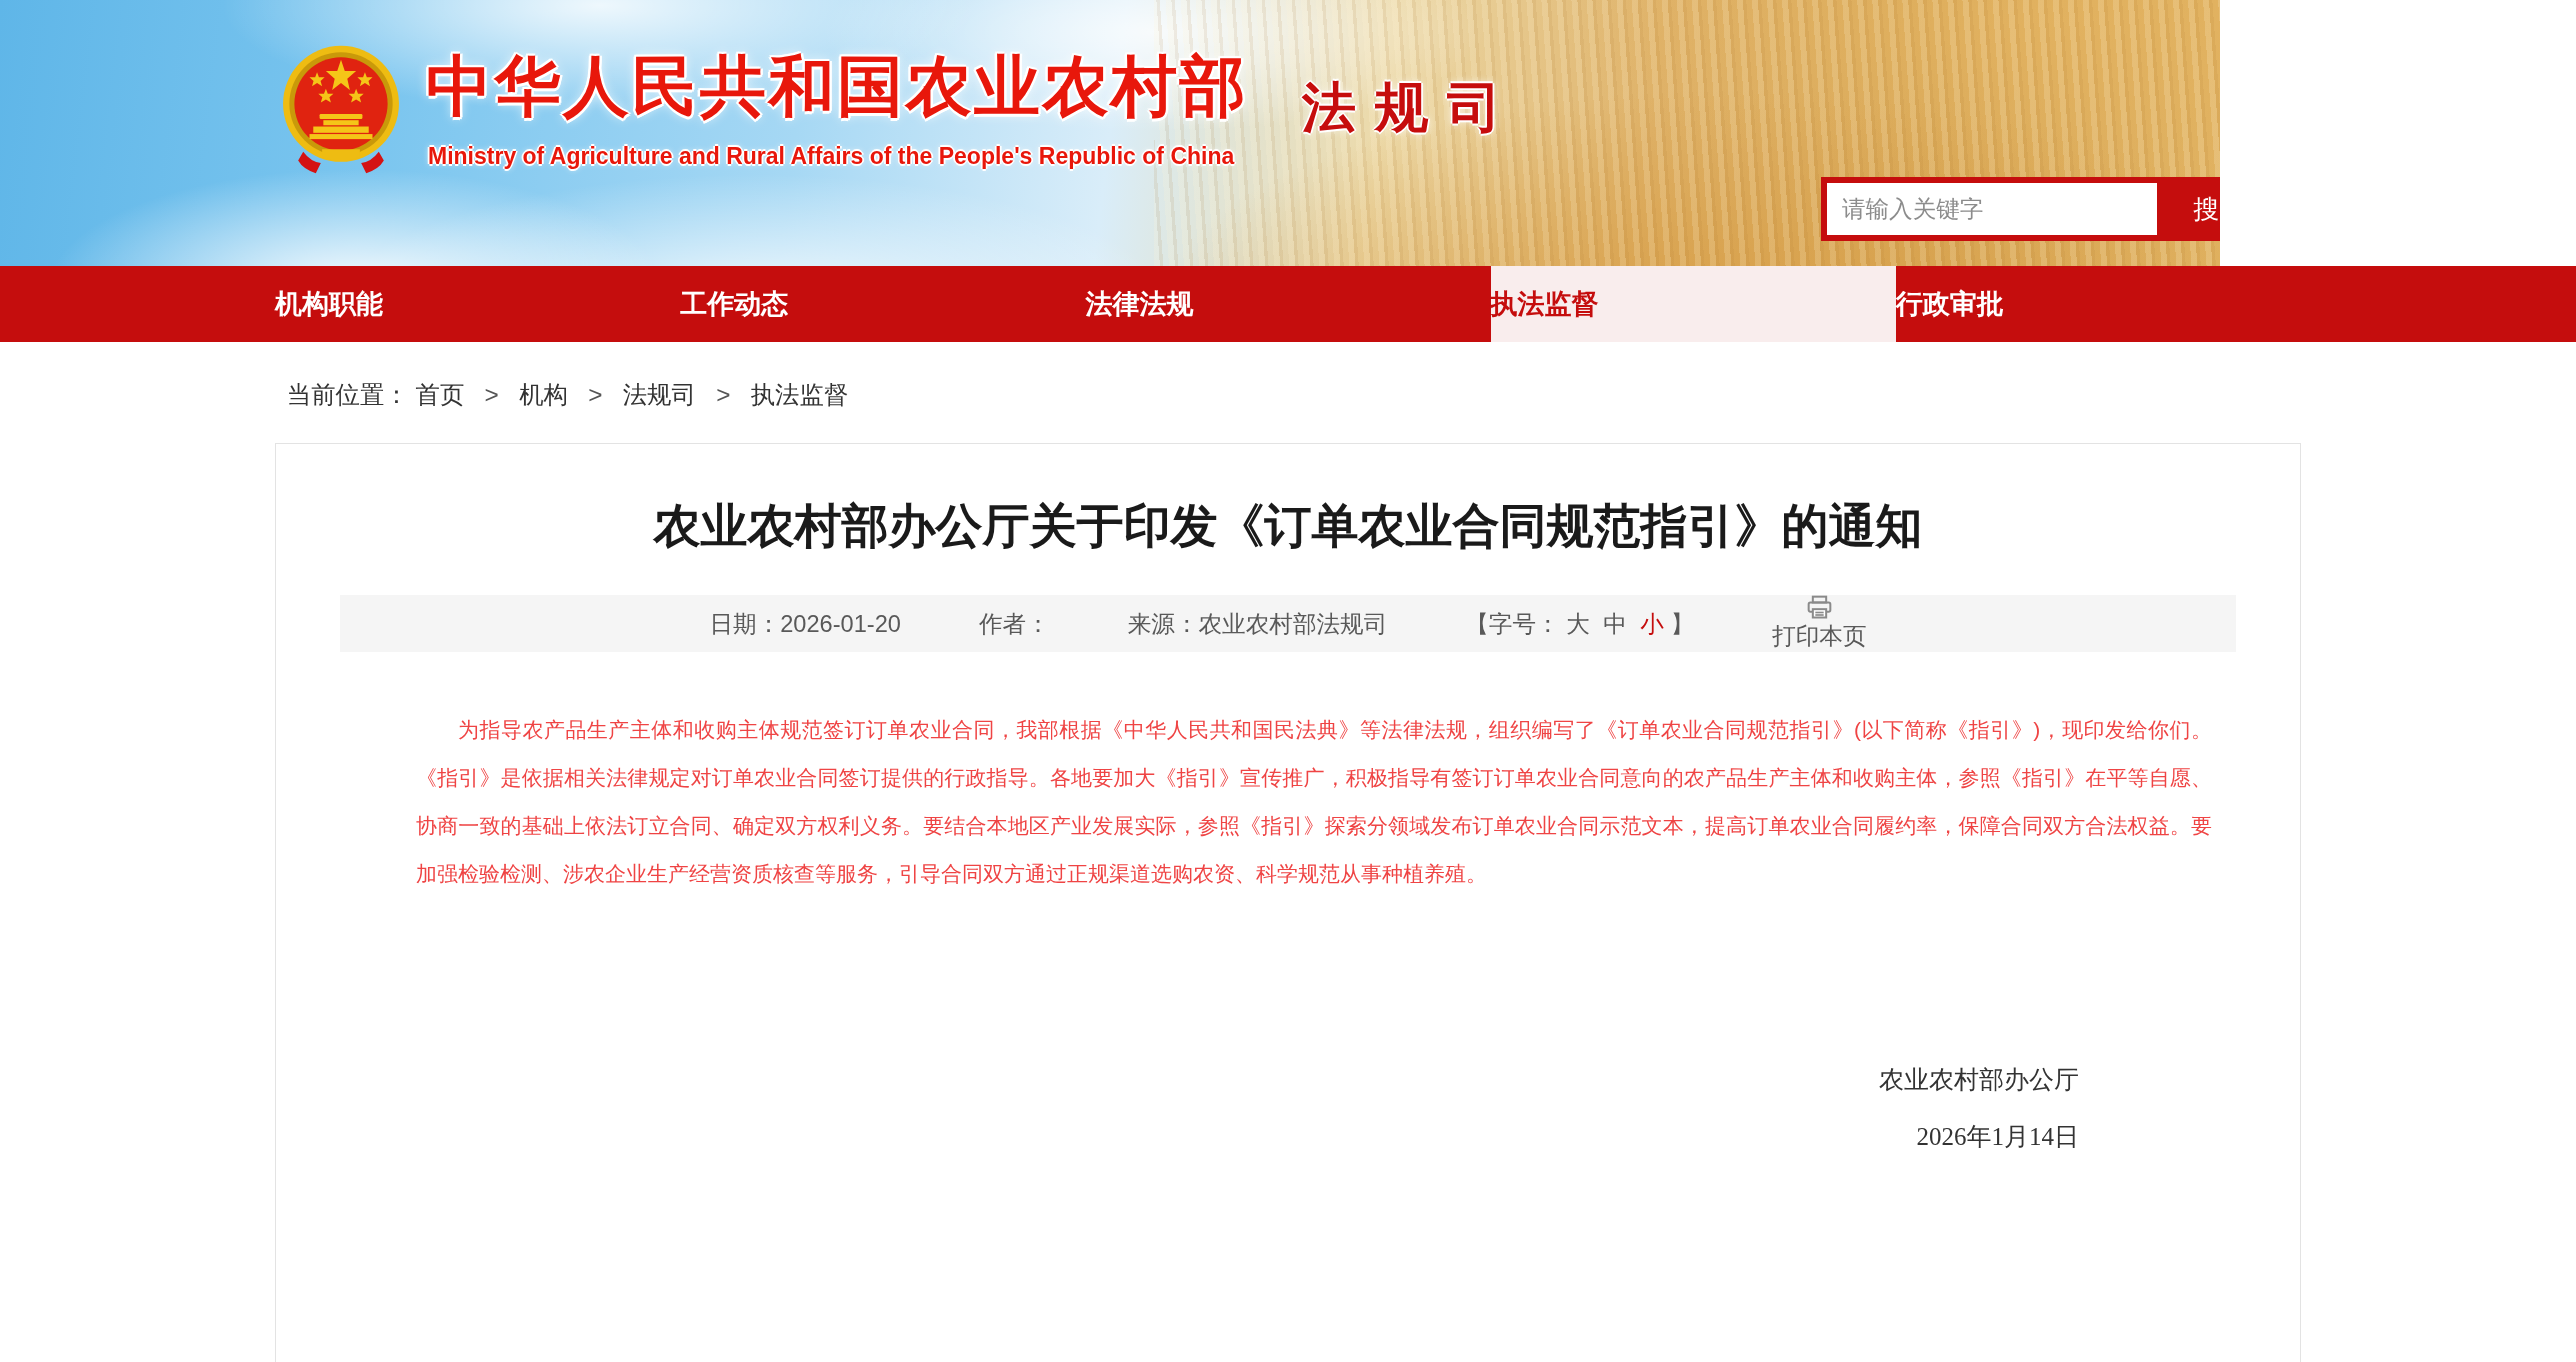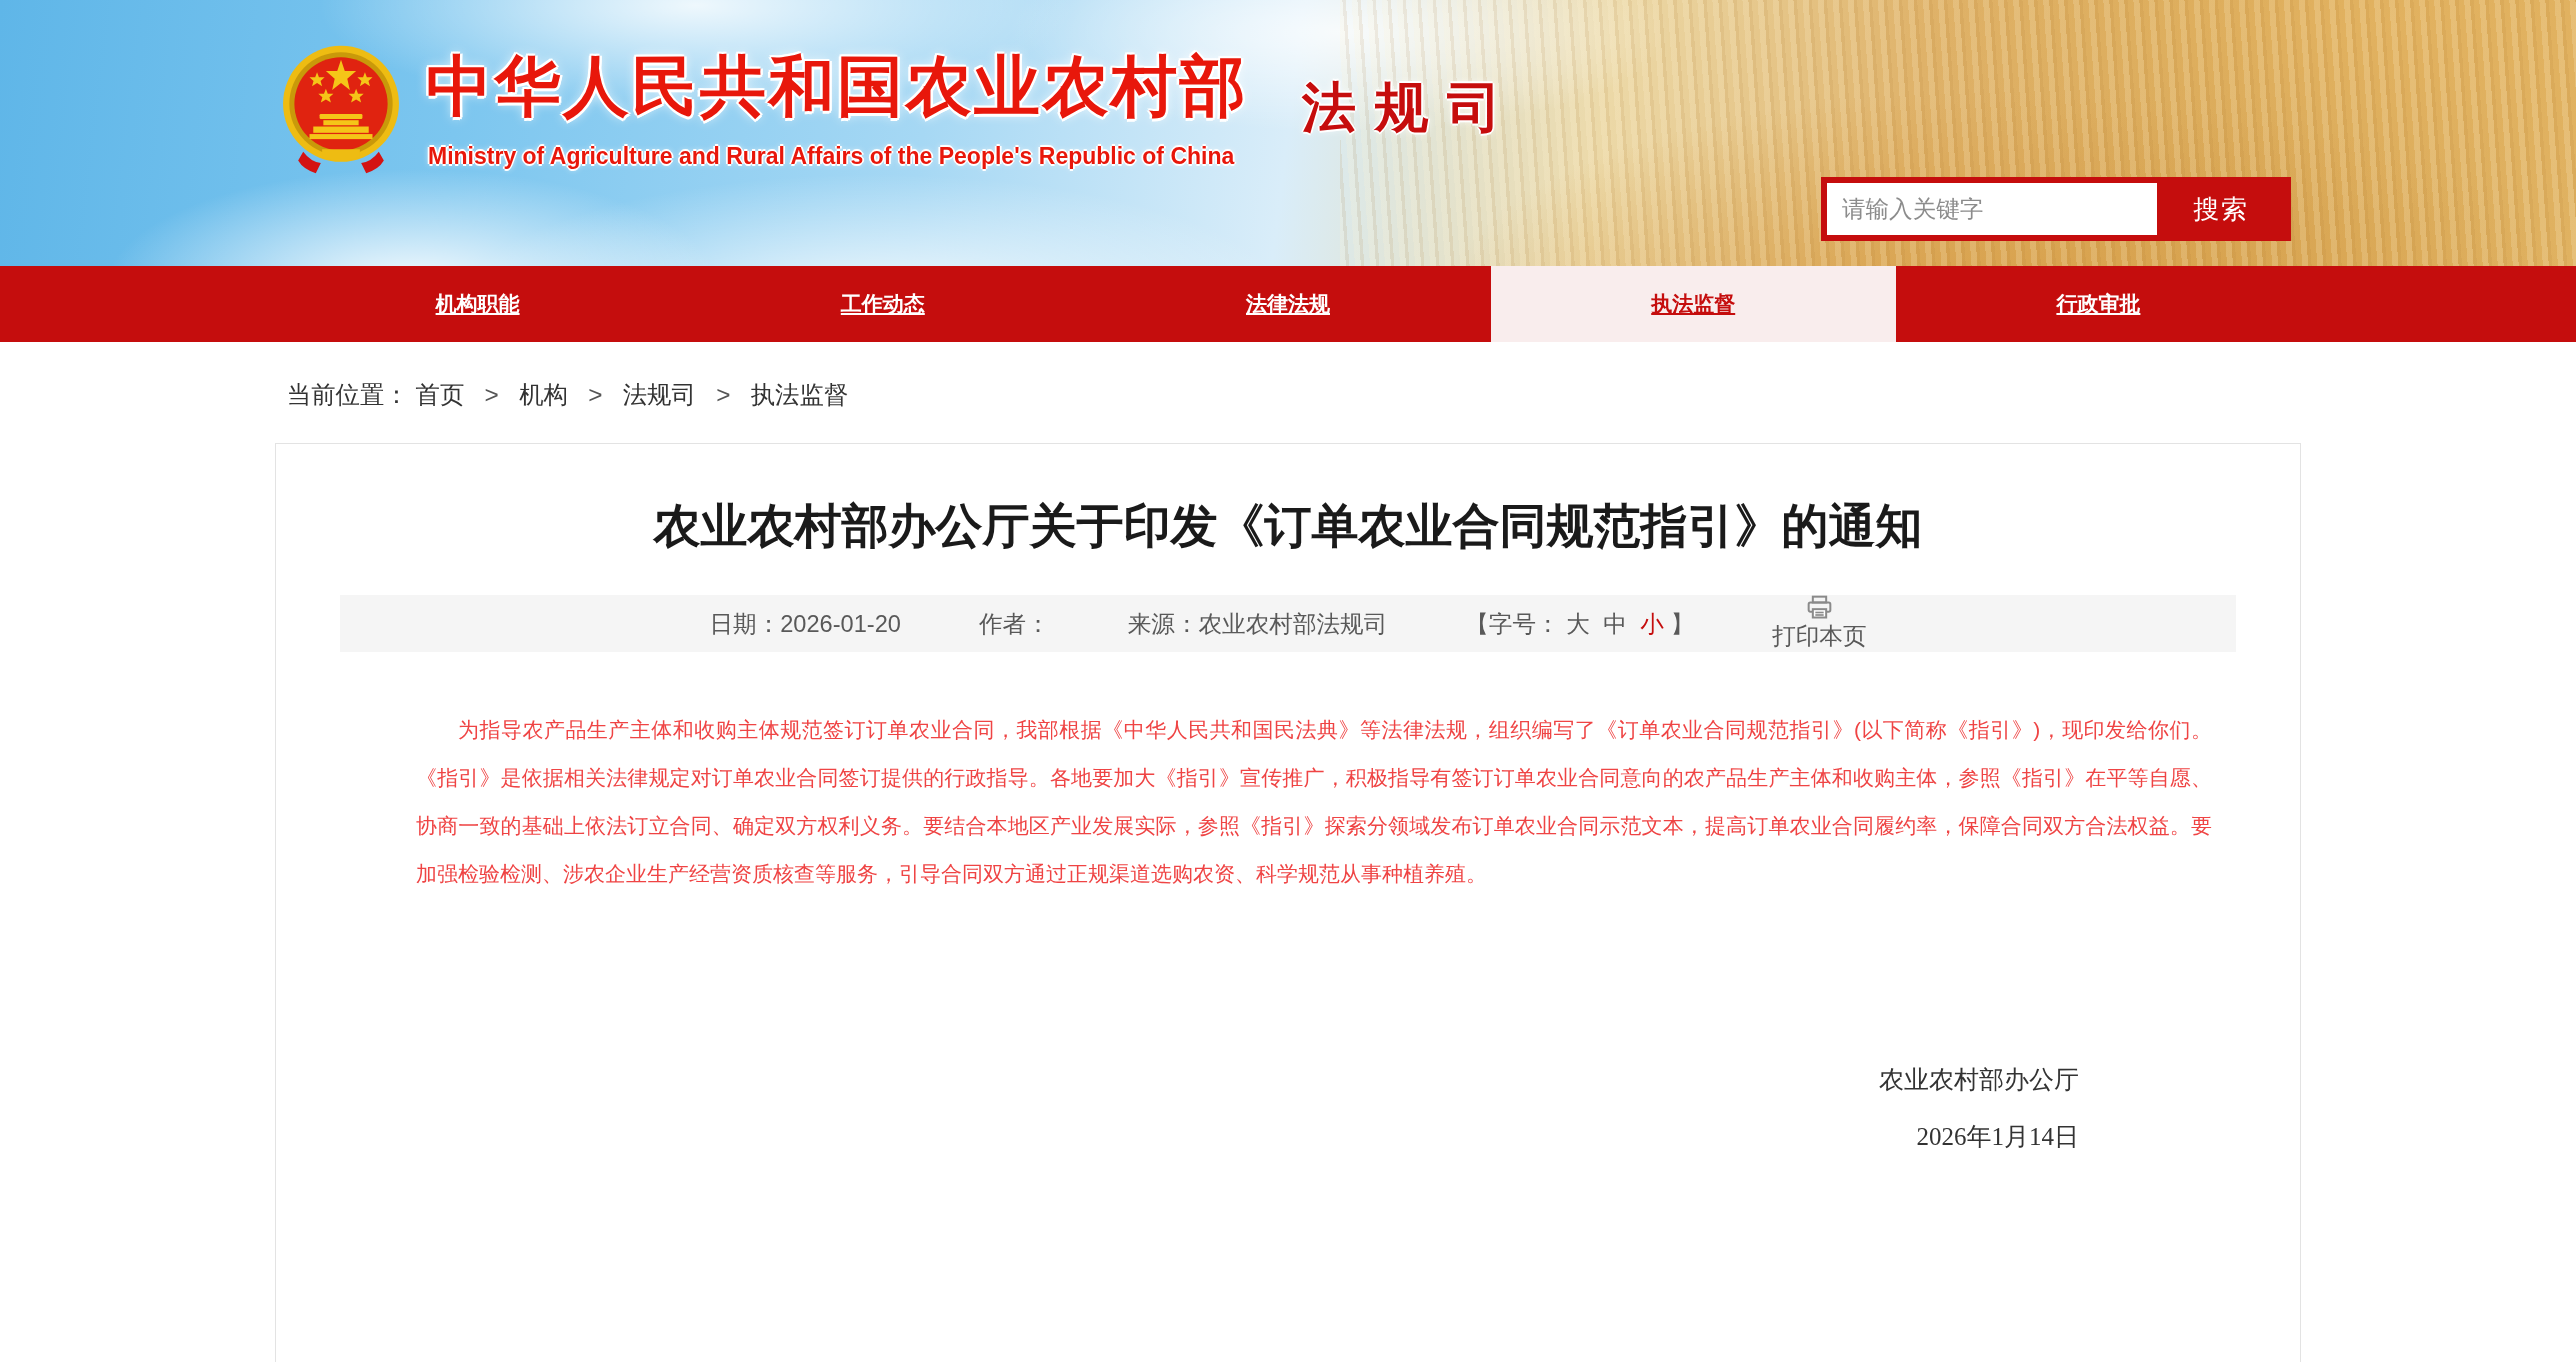--- a/index.html
+++ b/index.html
@@ -1,20 +1,20 @@
 <!DOCTYPE html>
 <html style="font-size:13.5px"><head>
 <meta charset="utf-8">
 <style>
   * { margin:0; padding:0; box-sizing:border-box; }
   html,body { width:2576px; height:1362px; overflow:hidden; background:#fff;
               font-family:"Liberation Sans", sans-serif; }
 
   
-  .banner { position:relative; width:2576px; height:266px; overflow:hidden;
+  .banner { position:relative; width:2220px; height:266px; overflow:hidden;
     background:
       radial-gradient(ellipse 438px 169px at 16% 108%, rgba(255,255,255,.95), rgba(255,255,255,0) 70%),
       radial-gradient(ellipse 590px 194px at 34% 118%, rgba(255,255,255,.92), rgba(255,255,255,0) 72%),
       radial-gradient(ellipse 539px 152px at 27% 2%,  rgba(255,255,255,.85), rgba(255,255,255,0) 70%),
       radial-gradient(ellipse 472px 143px at 52% 12%, rgba(255,255,255,.8),  rgba(255,255,255,0) 70%),
       radial-gradient(ellipse 759px 287px at 78% 115%, rgba(216,160,74,.95), rgba(216,160,74,0) 75%),
       radial-gradient(ellipse 641px 253px at 93% 8%,  rgba(226,178,96,.95), rgba(226,178,96,0) 78%),
       linear-gradient(97deg, #5fb6e8 0%, #7cc6ef 18%, #a6d8f4 36%, #d9edf9 50%, #ecd9a8 62%, #dfb269 74%, #d8a858 86%, #e0b261 100%);
   }
   .banner::after { content:""; position:absolute; top:0; bottom:0; left:52%; right:0; opacity:.35;
@@ -33,22 +33,22 @@
       background:#c50d0d; display:flex; align-items:center; padding:5.9px; }
   .search-box input { width:330px; height:52px; border:0; outline:0; background:#fff;
       padding:8px 15px; font-size:23.6px; color:#333; font-family:inherit; }
   .search-box input::placeholder { color:#8c8c8c; }
   .search-box button { flex:1; height:52px; border:0; background:transparent; color:#fff;
       font-size:26px; font-family:inherit; cursor:pointer; letter-spacing:1.7px; }
 
   
   .nav { width:2576px; height:76px; background:#c50d0d; }
   .nav-inner { width:2026px; height:76px; margin:0 auto; display:flex; }
-  .nav-item { flex:1; text-align:center; line-height:76px; font-size:21px; font-weight:bold;
-      color:#fff; cursor:pointer;text-decoration:underline; }
+  .nav-item { flex:1; line-height:76px; font-size:27px; font-weight:bold;
+      color:#fff; cursor:pointer; }
   .nav-item.active { background:#f9eded; color:#c50d0d; }
 
   
   .breadcrumb { width:2026px; margin:0 auto; padding:37px 0 32px 11.8px; font-size:24.4px; color:#333; }
   .breadcrumb .crumb { cursor:pointer; }
   .breadcrumb .sep { margin:0 13.5px; color:#555; }
 
   
   .content-box { width:2026px; margin:0 auto; background:#fff; border:0.8px solid #e3e3e3;
       height:1012px; }

